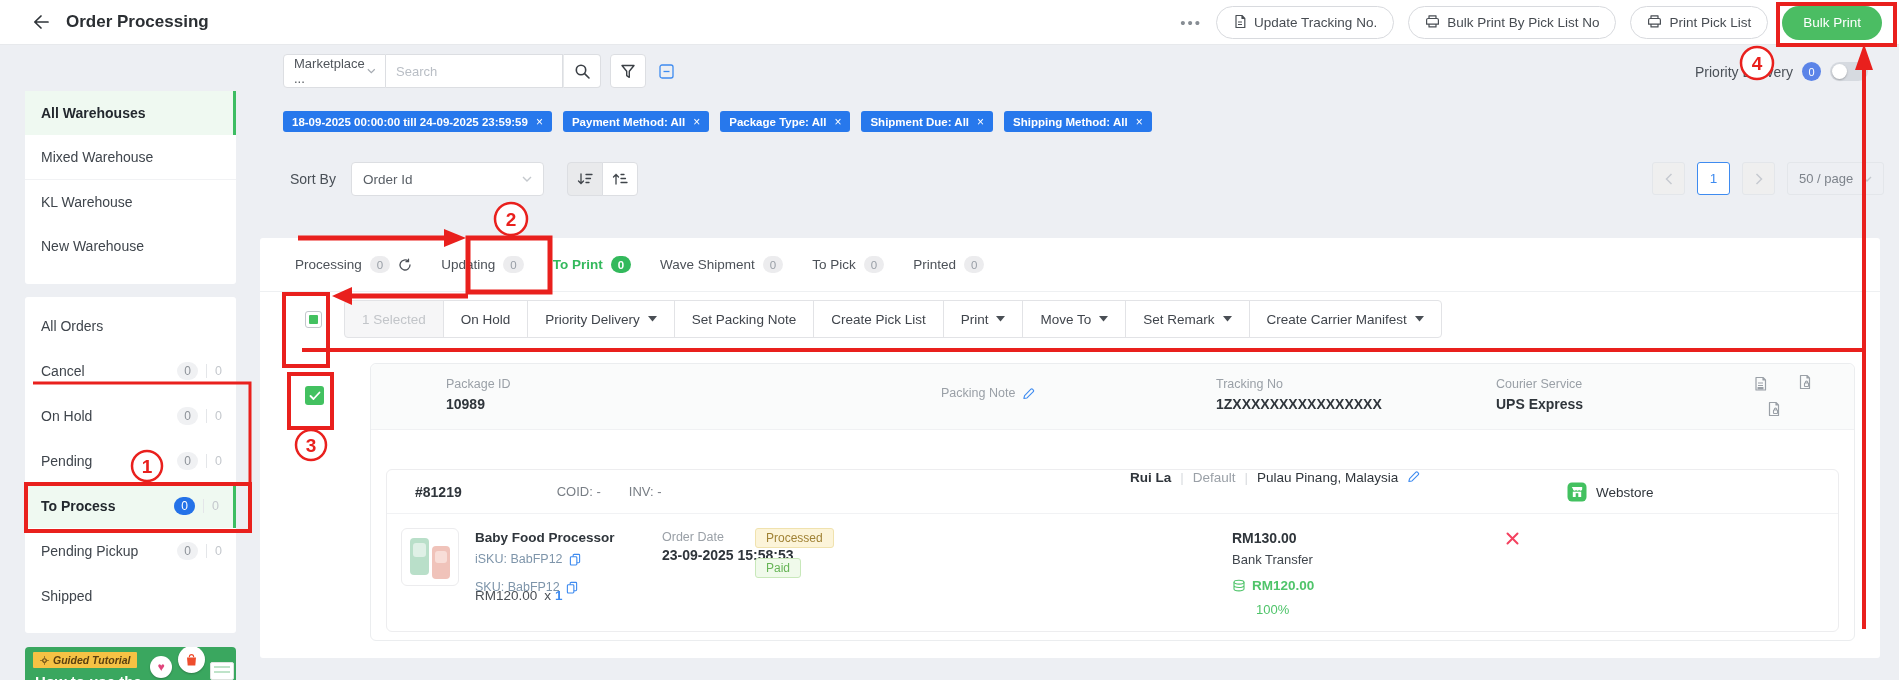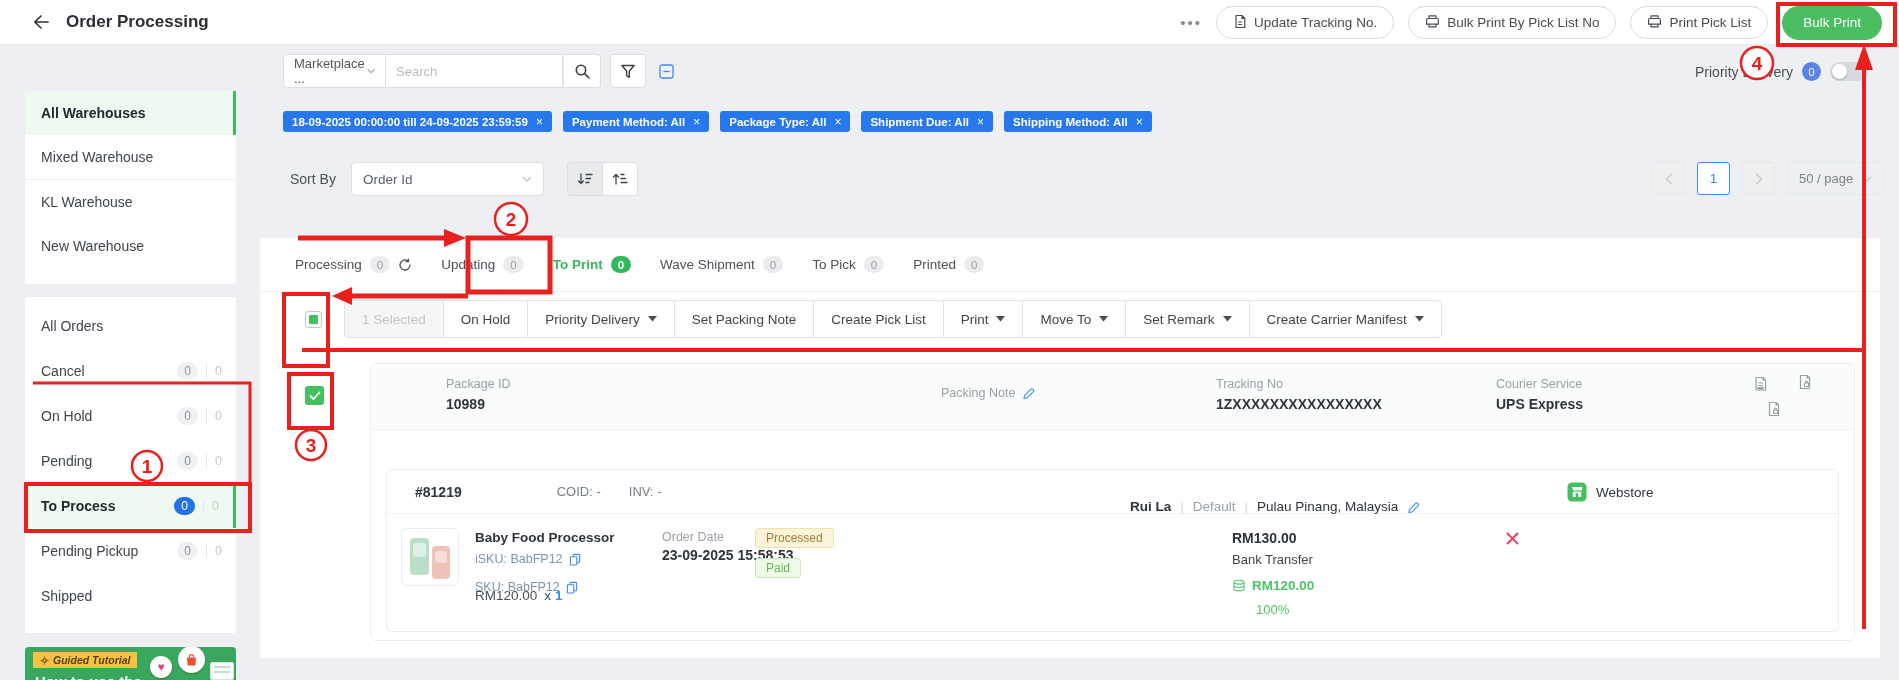--- a/index.html
+++ b/index.html
@@ -93,21 +93,21 @@
   .ph-label { font-size:12.5px; color:#9aa0a7; display:flex; align-items:center; gap:7px; }
   .ph-val { font-size:14px; color:#2f353b; font-weight:bold; margin-top:5px; }
   .ph-icons { position:absolute; right:30px; top:10px; width:72px; height:50px; }
   .ph-ic { position:absolute; cursor:pointer; }
 
   .sub-card { position:absolute; left:15px; top:105px; width:1453px; height:163px; border:1px solid #ededef; border-radius:6px; background:#fff; }
   .oh { height:44px; border-bottom:1px solid #f1f2f4; position:relative; display:flex; align-items:center; padding:0 28px; }
   .o-num { font-weight:bold; font-size:14px; color:#2f353b; }
   .o-ref { margin-left:95px; font-size:13px; color:#787e85; }
   .o-ref2 { margin-left:28px; font-size:13px; color:#787e85; }
-  .o-cust { position:absolute; left:743px; top:0; height:44px; display:flex; align-items:flex-end; gap:9px; font-size:13.5px; }
+  .o-cust { position:absolute; left:743px; top:0; height:44px; display:flex; align-items:flex-start; gap:9px; font-size:13.5px; }
   .o-cust .name { font-weight:bold; color:#2f353b; }
   .o-cust .pipe { color:#d8dbde; }
   .o-cust .wh { color:#9aa0a7; }
   .o-cust .loc { color:#2f353b; }
   .o-channel { position:absolute; left:1180px; top:0; height:44px; display:flex; align-items:center; gap:9px; font-size:13.5px; color:#2f353b; }
 
   .ob { position:relative; height:117px; }
   .thumb { position:absolute; left:14px; top:14px; width:58px; height:58px; border:1px solid #ececee; border-radius:6px; background:#fff; overflow:hidden; }
   .tg { position:absolute; left:8px; top:9px; width:19px; height:37px; background:#b9dfc9; border-radius:4px; }
   .tg::after { content:""; position:absolute; left:3px; top:5px; width:13px; height:14px; background:#dff0e6; border-radius:3px; }

